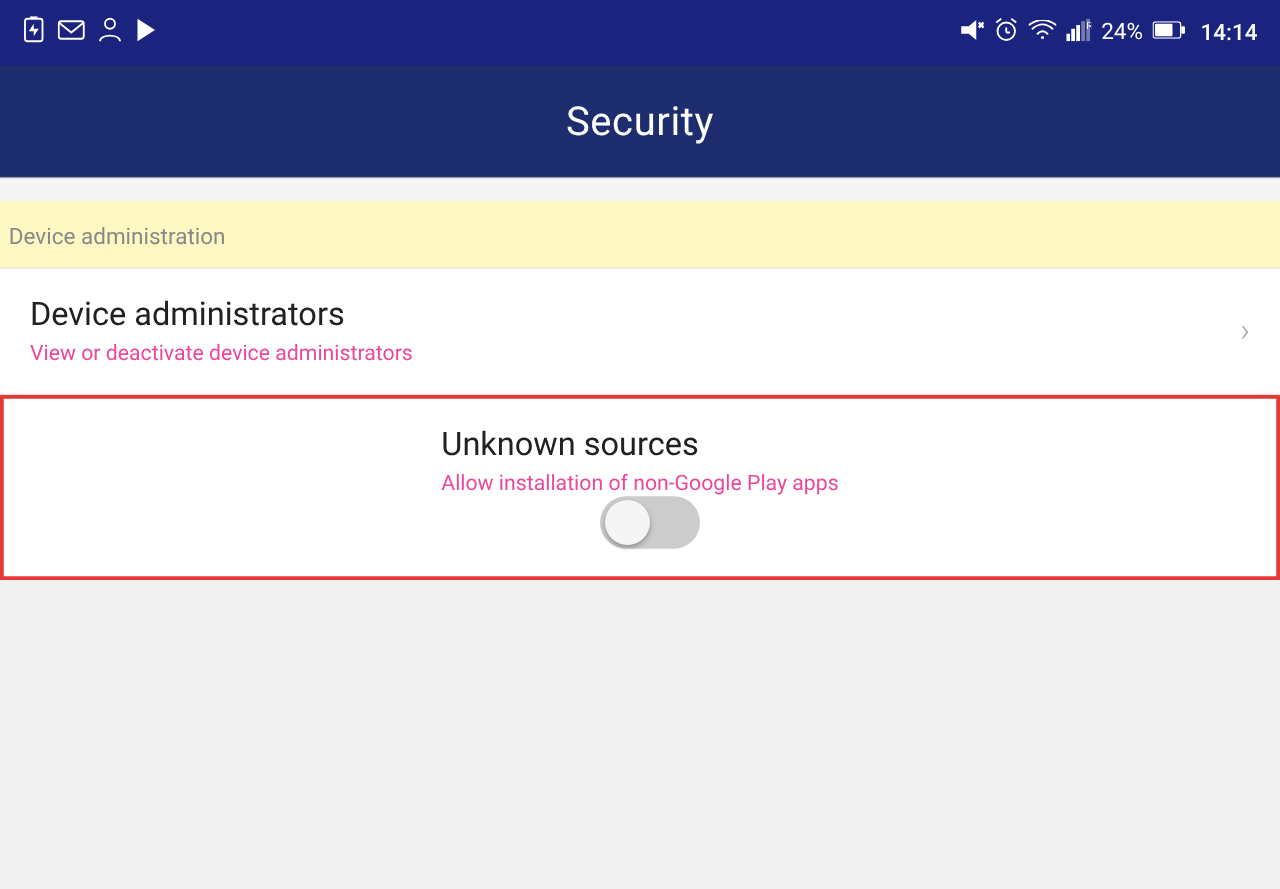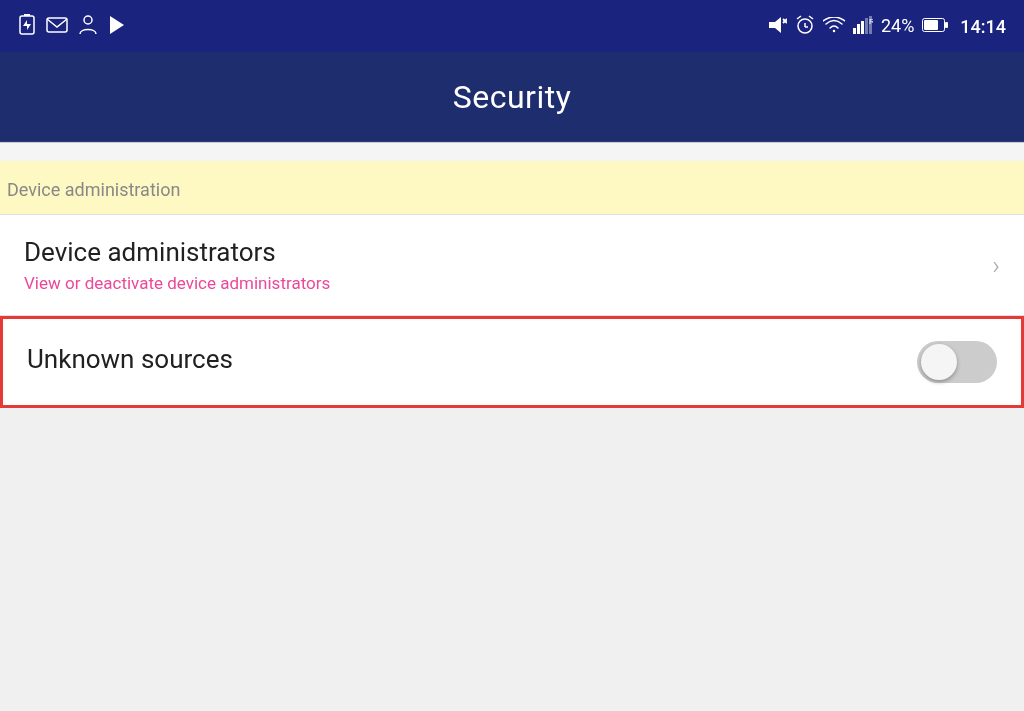--- a/index.html
+++ b/index.html
@@ -128,20 +128,21 @@
     
     .list-item-highlighted {
       background: white;
       padding: 22px 24px;
       display: flex;
       align-items: center;
       justify-content: space-between;
       border: 3px solid #e53935;
       margin: 0;
       cursor: pointer;
+      flex-direction: column;
     }
 
     
     .toggle-container {
       margin-left: 16px;
       flex-shrink: 0;
     }
 
     .toggle {
       width: 80px;
@@ -278,20 +279,21 @@
     <div class="list-item-text">
       <div class="list-item-title">Device administrators</div>
       <div class="list-item-subtitle">View or deactivate device administrators</div>
     </div>
     <span class="chevron-icon">›</span>
   </div>
 
   <div class="list-item-highlighted">
     <div class="list-item-text">
       <div class="list-item-title">Unknown sources</div>
+      <div class="list-item-subtitle">Allow installation of non-Google Play apps</div>
     </div>
     <div class="toggle-container">
       <div class="toggle">
         <div class="toggle-knob"></div>
       </div>
     </div>
   </div>
 
 </div>
 

